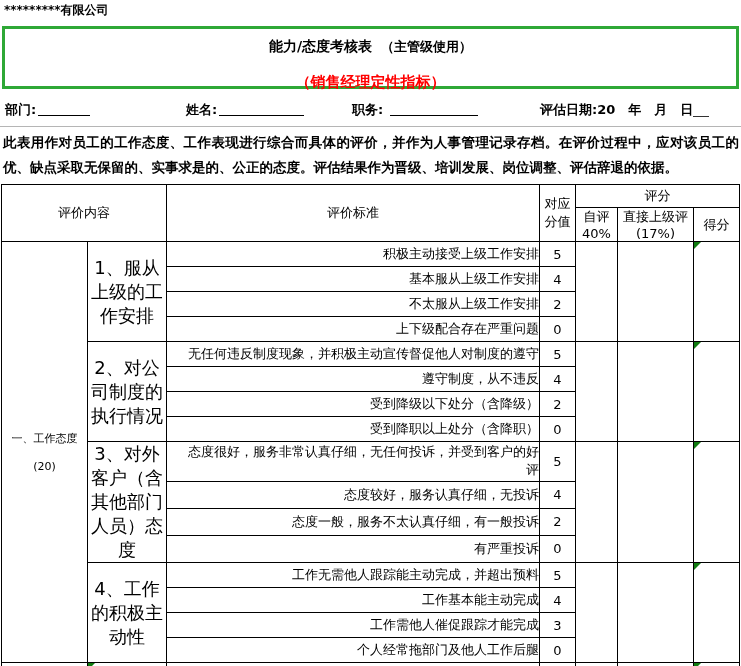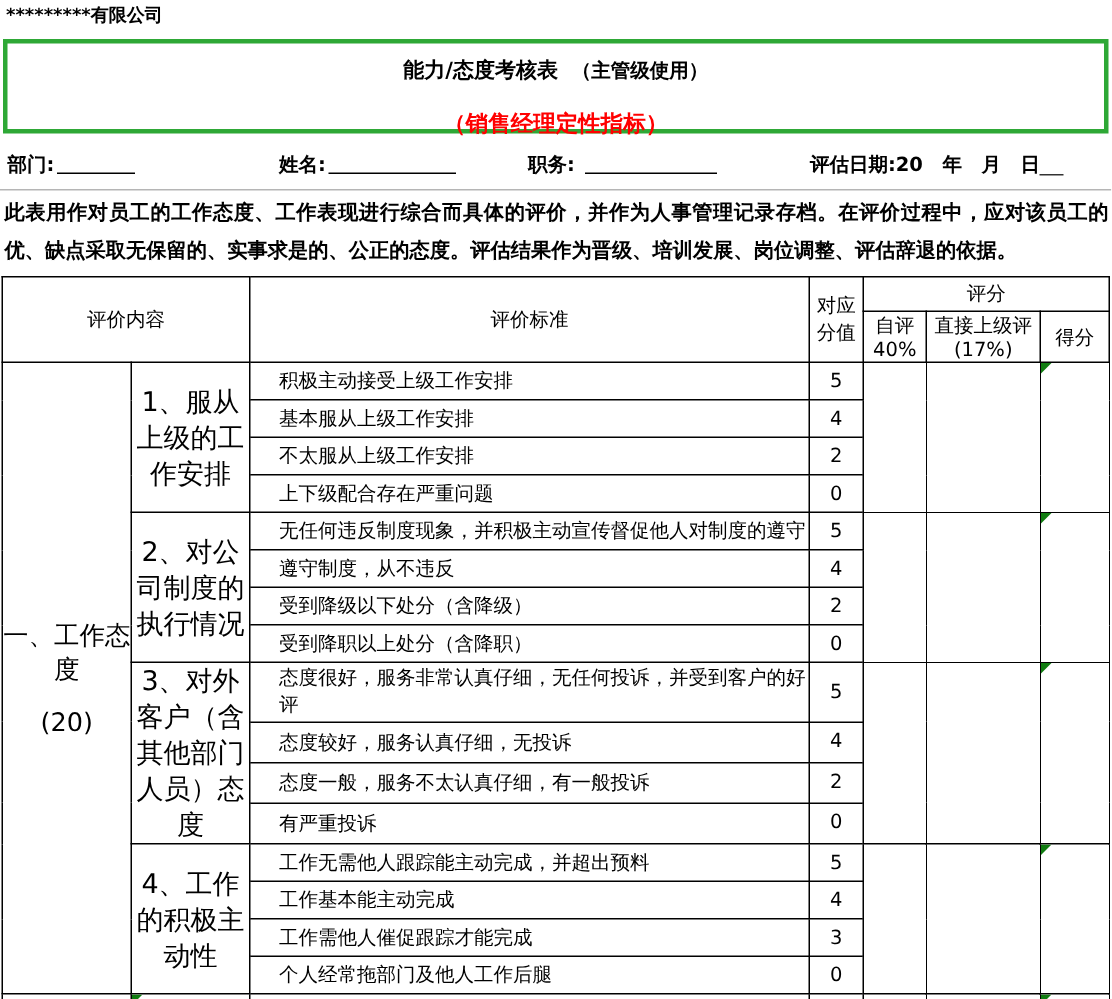--- a/index.html
+++ b/index.html
@@ -25,24 +25,24 @@
 
   .divider { position:absolute; top:126px; left:0; width:741px; height:1px; background:#b5b5b5; }
 
   .descr { position:absolute; top:130px; left:3px; width:736px; font-size:13.5px; font-weight:bold;
            line-height:25px; color:#000; text-align:justify; }
 
   table.main { position:absolute; top:184px; left:1px; width:738px; border-collapse:collapse; table-layout:fixed; }
   table.main td, table.main th { border:1px solid #000; font-weight:normal; color:#000; overflow:hidden; }
   th.hdr { font-size:13px; text-align:center; vertical-align:middle; white-space:pre-line; }
   tr.hrow1 { height:23px; } tr.hrow2 { height:33px; } tr.drow { height:25px; } tr.prow { height:12px; }
-  td.category { font-size:17px; text-align:center; vertical-align:middle; }
+  td.category { font-size:11px; text-align:center; vertical-align:middle; }
   td.category .cat-score { margin-top:14px; }
   td.subcat { font-size:18px; font-weight:bold; text-align:center; vertical-align:middle; padding:0 1px; }
-  td.crit { font-size:13px; font-weight:bold; text-align:left; vertical-align:middle; padding-left:19px;font-family:Liberation Mono, monospace; }
+  td.crit { font-size:13px; font-weight:bold; text-align:right; vertical-align:middle; padding-left:19px;font-family:Liberation Mono, monospace; }
   td.val { font-size:13px; text-align:center; vertical-align:middle; }
   td.blankcell { position:relative; background:#fff; }
   .gtri { position:absolute; top:0; left:0; width:0; height:0;
           border-top:7px solid #107c10; border-right:7px solid transparent; }
 </style>
 </head>
 <body>
 
 <div class="page">
 

